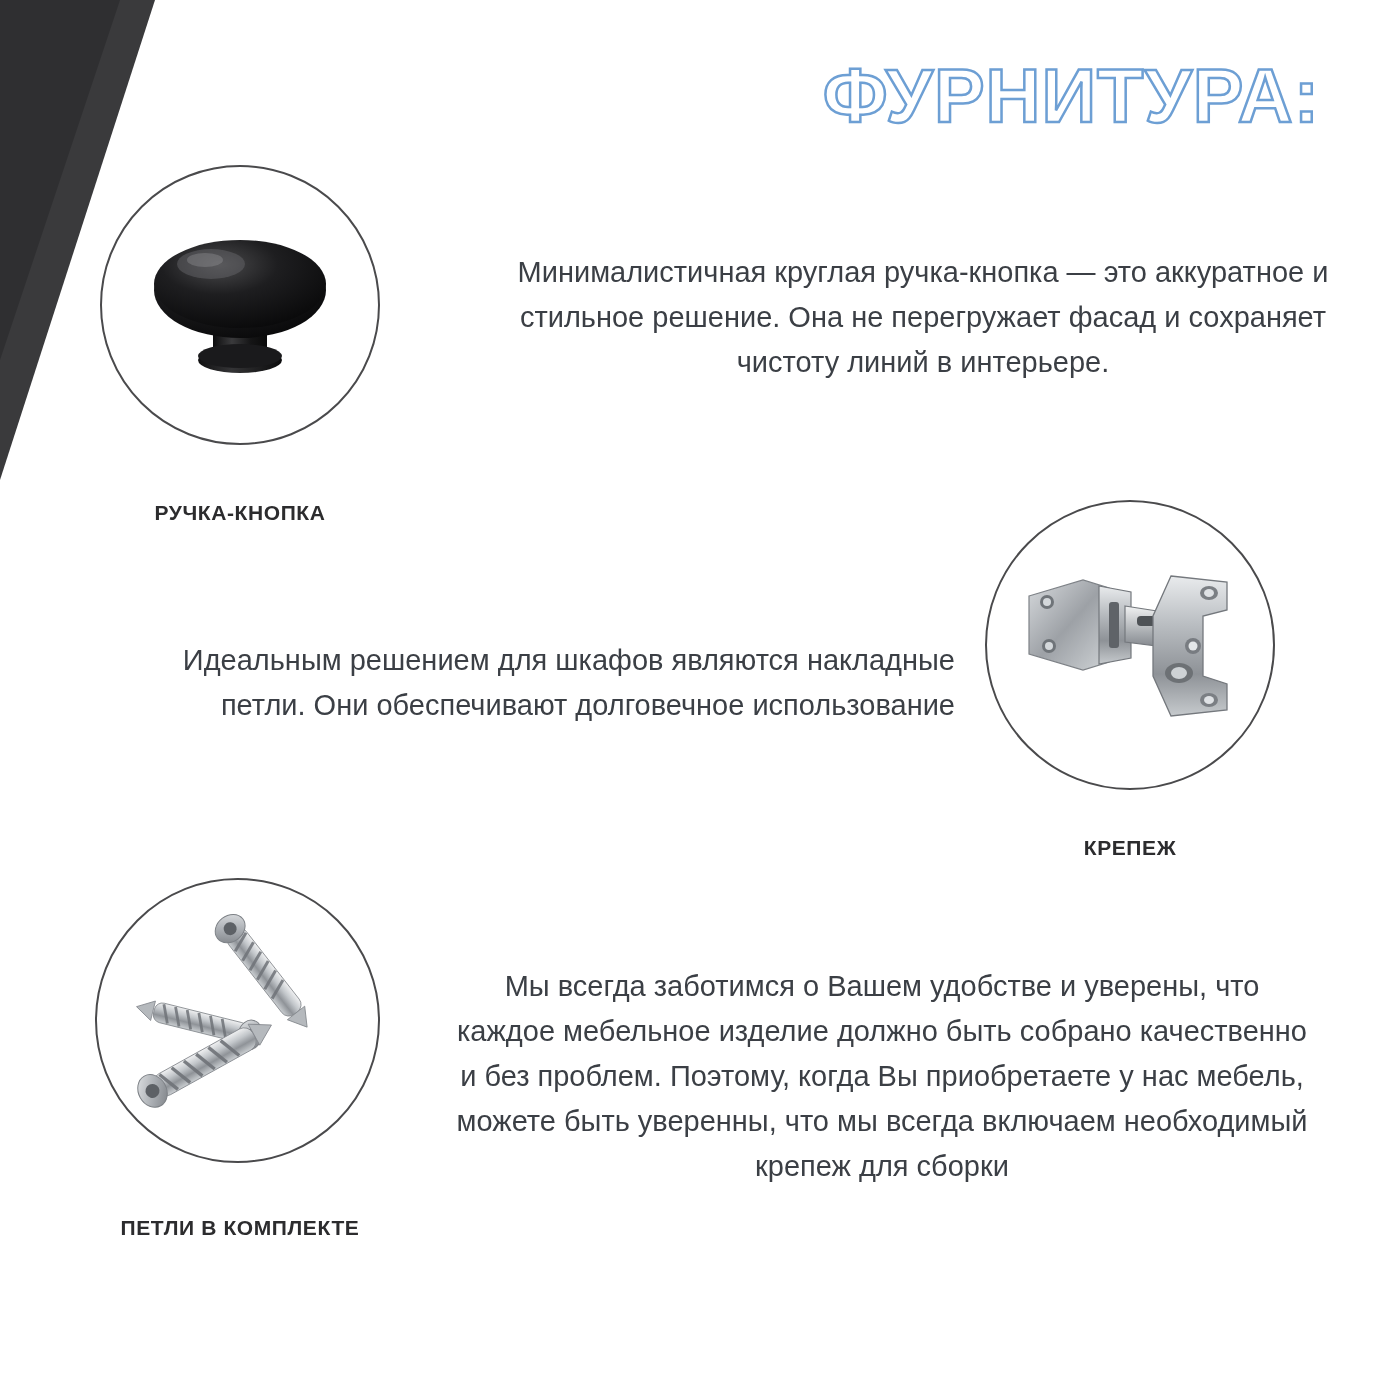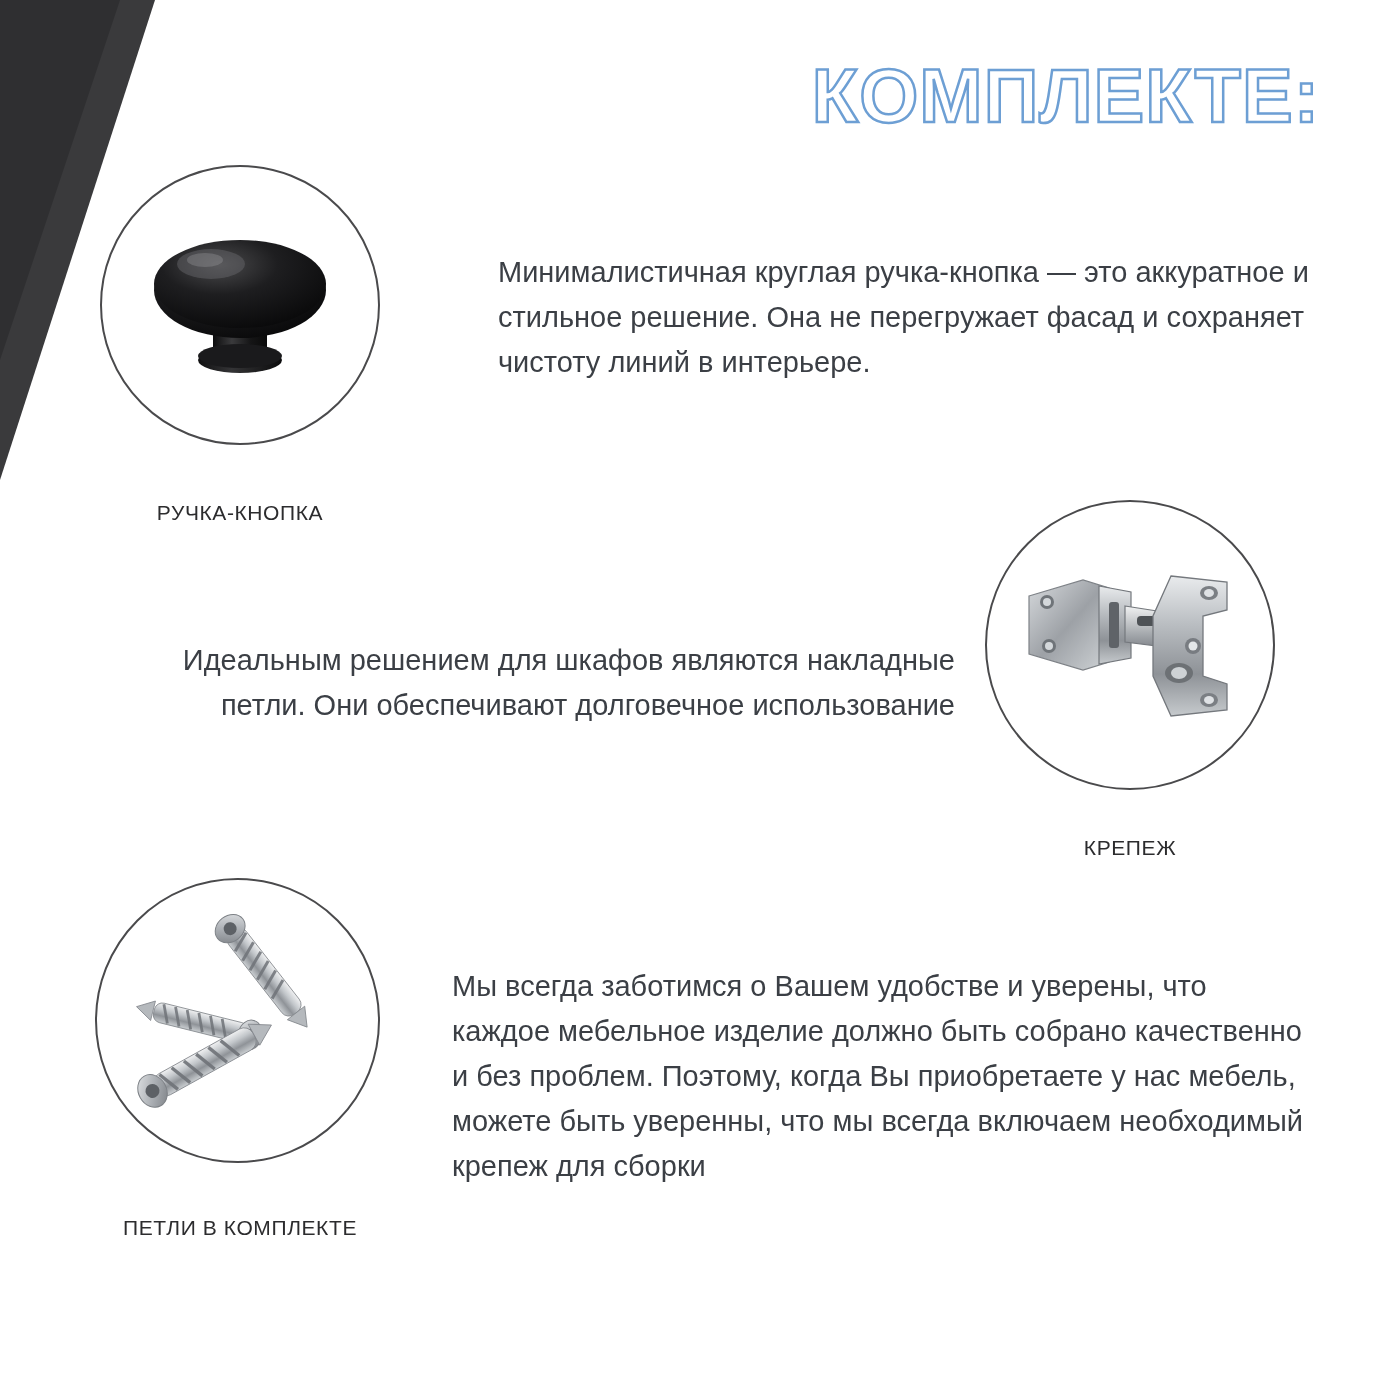--- a/index.html
+++ b/index.html
@@ -58,33 +58,34 @@
     border: 2px solid #4a4a4c;
     background: #ffffff;
     box-sizing: border-box;
     overflow: hidden;
   }
 
   .caption {
     position: absolute;
     text-align: center;
     font-size: 21px;
-    font-weight: 400;
+    font-weight: 700;
     letter-spacing: 0.6px;
     color: #2c2c2e;
     line-height: 1.25;
   }
 
   
   .para {
     position: absolute;
     color: #3b3f45;
     font-size: 29px;
     line-height: 1.55;
     font-family: "Liberation Sans", sans-serif;
+    text-align: center;
   }
   .para.center { text-align: right; }
 
   
   #circle-knob {
     left: 100px;
     top: 165px;
     width: 280px;
     height: 280px;
   }
@@ -140,21 +141,21 @@
 
   
   svg.art { display:block; }
 </style>
 </head>
 <body>
 
 <div class="corner-dark"></div>
 <div class="corner-dark-2"></div>
 
-<div class="title">КОМПЛЕКТЕ:</div>
+<div class="title">ФУРНИТУРА:</div>
 
 <div class="circle" id="circle-knob">
   <div class="knob-wrap">
     <svg class="art" width="210" height="190" viewBox="0 0 210 190" aria-hidden="true">
       <defs>
         <radialGradient id="knobTop" cx="38%" cy="28%" r="75%">
           <stop offset="0%" stop-color="#4a4a4c"></stop>
           <stop offset="45%" stop-color="#1e1e20"></stop>
           <stop offset="100%" stop-color="#0a0a0b"></stop>
         </radialGradient>

